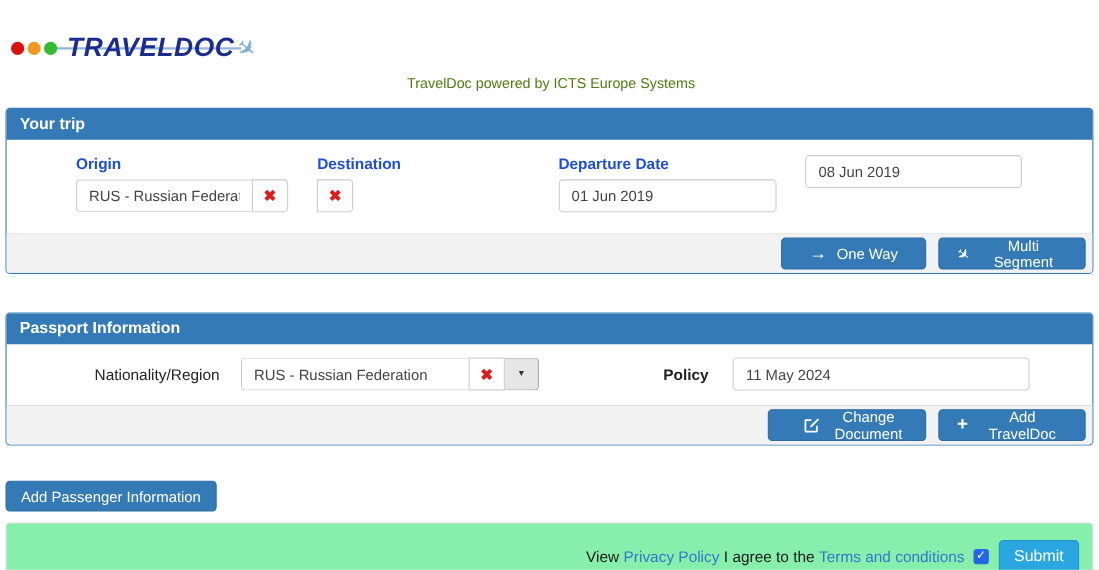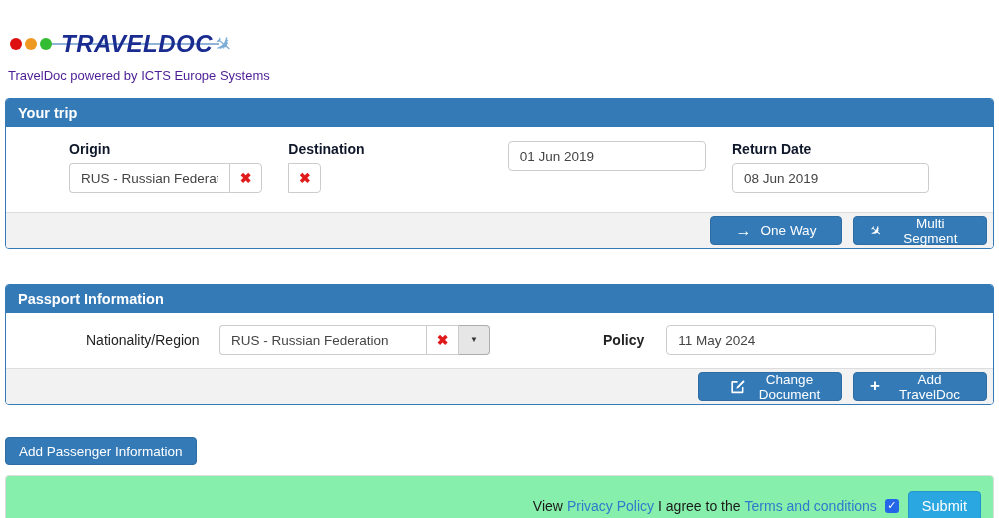--- a/index.html
+++ b/index.html
@@ -10,31 +10,31 @@
   
   .brand { padding-top: 8px; }
   .logo { position: relative; height: 32px; display: flex; align-items: center; }
   .logo-line { position: absolute; left: 36px; top: 15px; width: 178px; height: 2px; background: #8fb4d8; }
   .dot { width: 12px; height: 12px; border-radius: 50%; display: inline-block; margin-right: 3px; position: relative; z-index: 1; }
   .dot-red { background: #dd1111; margin-left: 5px; }
   .dot-orange { background: #ee9922; }
   .dot-green { background: #33bb33; }
   .logo-text { position: relative; z-index: 1; font-style: italic; font-weight: 800; font-size: 24px; letter-spacing: 0.5px; color: #1b2c90; margin-left: 6px; line-height: 1; }
   .logo-plane { position: relative; z-index: 1; color: #7badd6; font-size: 21px; margin-left: 2px; display: inline-block; transform: rotate(40deg); line-height: 1; }
-  .tagline { margin: 8px 0 0 3px; font-size: 13px; color: #4c1d95; }
+  .tagline { margin: 8px 0 0 3px; font-size: 13px; color: #4d7c0f; text-align: center; }
 
   
   .panel { border: 1px solid #337ab7; border-radius: 4px; background: #fff; }
   .trip-panel { margin-top: 15px; }
   .passport-panel { margin-top: 35px; }
   .panel-heading { background: #337ab7; color: #fff; font-weight: bold; font-size: 14.5px; padding: 6px 12px; border-radius: 3px 3px 0 0; }
   .panel-footer { background: #f2f2f2; border-top: 1px solid #ddd; border-radius: 0 0 3px 3px; padding: 3px 6px; display: flex; justify-content: flex-end; gap: 11px; }
 
   
-  label.field-label { font-weight: bold; font-size: 14px; color: #0f172a; display: block; margin-bottom: 6px; }
+  label.field-label { font-weight: bold; font-size: 14px; color: #1d4ed8; display: block; margin-bottom: 6px; }
   .form-control { height: 30px; border: 1px solid #ccc; border-radius: 4px; padding: 4px 11px; font-size: 13.5px; color: #444; font-family: "Liberation Sans", sans-serif; width: 100%; background: #fff; }
   .input-group { display: flex; }
   .input-group .form-control { border-radius: 4px 0 0 4px; border-right: none; flex: 1; min-width: 0; }
   .btn-clear { width: 33px; height: 30px; background: #fff; border: 1px solid #ccc; border-radius: 0 4px 4px 0; cursor: pointer; display: flex; align-items: center; justify-content: center; }
   .clear-x { color: #e01b1b; font-size: 14px; font-weight: bold; line-height: 1; }
   .btn-caret { width: 31px; height: 30px; background: #e6e6e6; border: 1px solid #adadad; border-left: none; border-radius: 0 4px 4px 0; cursor: pointer; display: flex; align-items: center; justify-content: center; }
   .caret-glyph { font-size: 8px; color: #333; line-height: 1; }
   .mid-btn { border-radius: 0 !important; }
 
   .trip-body { display: flex; justify-content: space-between; padding: 14px 64px 19px 63px; }
@@ -104,24 +104,24 @@
       </div>
       <div class="col-dest">
         <label class="field-label">Destination</label>
         <div class="input-group">
           <button class="btn-clear">
               <span class="clear-x">✖</span>
             </button>
         </div>
       </div>
       <div class="col-dep">
+        <label class="field-label">Departure Date</label>
         <input class="form-control" value="01 Jun 2019" style="">
       </div>
       <div class="col-ret">
-        <label class="field-label">Return Date</label>
         <input class="form-control" value="08 Jun 2019" style="">
       </div>
     </div>
     <div class="panel-footer">
       <button class="btn-primary btn-oneway">
         <span class="btn-icon arrow-glyph">→</span>
         <span>One Way</span>
       </button>
       <button class="btn-primary btn-multi">
         <span class="btn-icon plane-glyph">✈</span>

